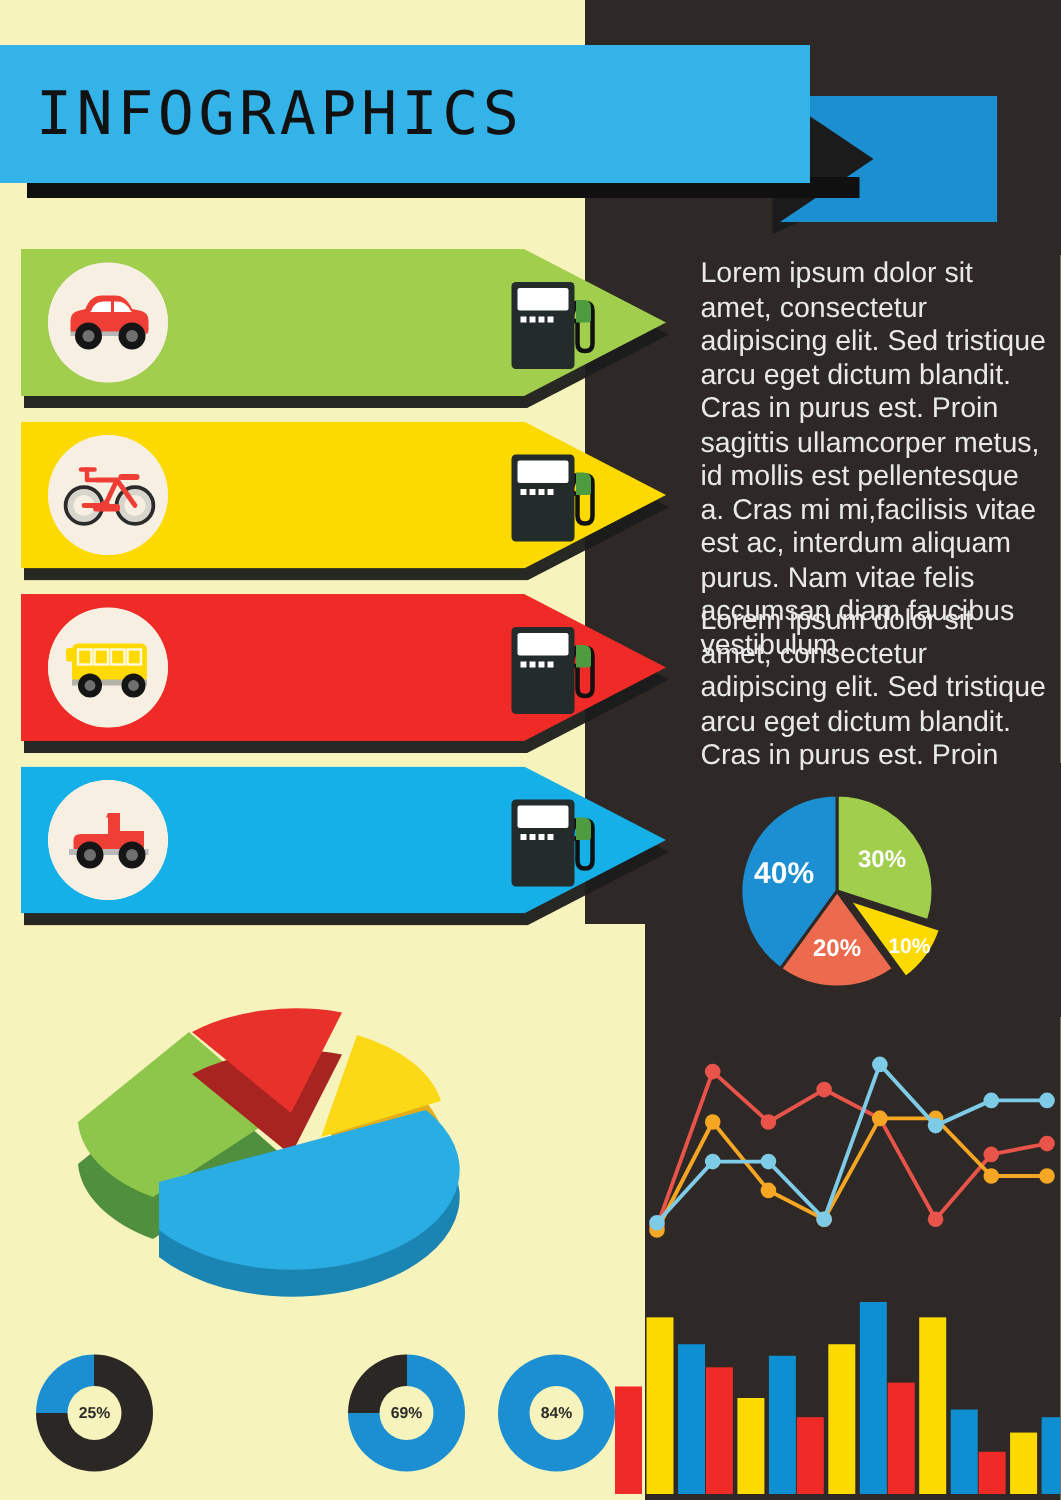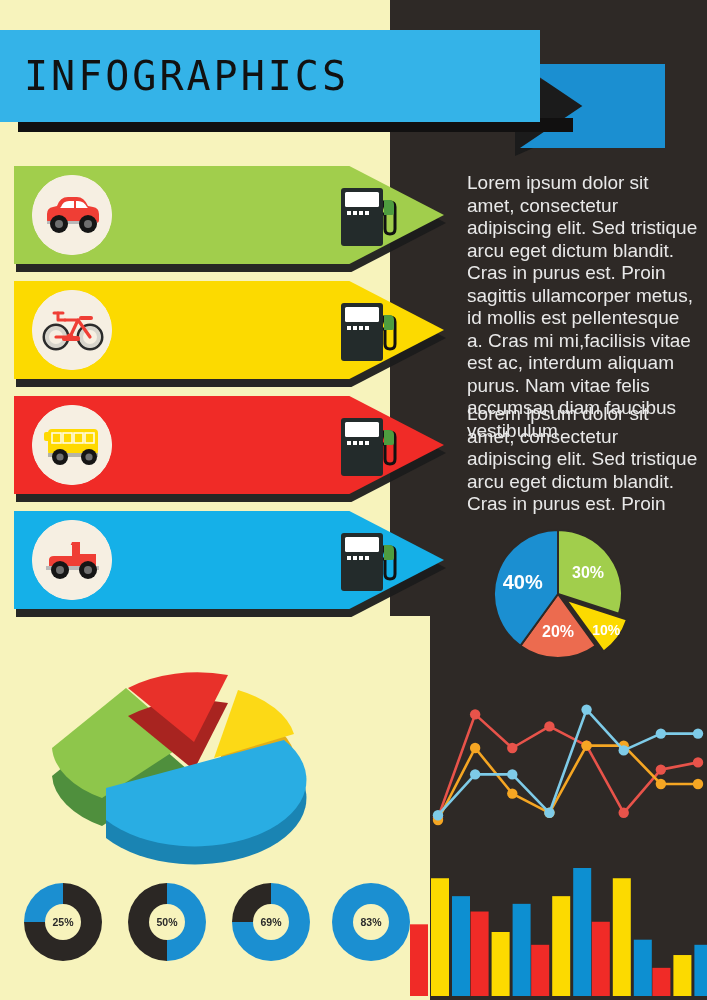--- a/index.html
+++ b/index.html
@@ -71,21 +71,21 @@
   .para-1{left:467px;top:172px;}
   .para-2{left:467px;top:403px;}
 
   
   .smallpie{position:absolute;left:468px;top:524px;width:225px;height:145px;}
 
   
   .bigpie{position:absolute;left:16px;top:648px;width:356px;height:228px;}
 
   
-  .donut{position:absolute;top:883px;width:78px;height:78px;border-radius:50%;text-decoration:underline;}
+  .donut{position:absolute;top:903px;width:78px;height:78px;border-radius:50%;text-decoration:underline;}
   .donut .hole{
     position:absolute;left:21px;top:21px;width:36px;height:36px;border-radius:50%;
     background:#f7f3bc;display:flex;align-items:center;justify-content:center;
     font-size:10.5px;font-weight:bold;color:#2b2b2b;
     font-family:"Liberation Sans",sans-serif;
   }
   .d1{left:24px;} .d2{left:128px;} .d3{left:232px;} .d4{left:332px;}
 
   
   .linechart{position:absolute;left:432px;top:692px;width:272px;height:136px;}
@@ -279,28 +279,25 @@
       <g>
         <path d="M90 158 L268 110 A104 62 0 0 1 90 190 Z" fill="#1a84b3"></path>
         <path d="M90 140 L268 92 A104 62 0 0 1 90 172 Z" fill="#29ade3"></path>
       </g>
     </svg>
   </div>
 
   <div class="donut d1" style="background: conic-gradient(from -90deg, rgb(27, 143, 209) 0deg, rgb(27, 143, 209) 90deg, rgb(43, 39, 36) 90deg, rgb(43, 39, 36) 360deg);">
     <div class="hole">25%</div>
   </div>
-  <div class="donut d2" style="background: conic-gradient(rgb(27, 143, 209) 0deg, rgb(27, 143, 209) 180deg, rgb(43, 39, 36) 180deg, rgb(43, 39, 36) 360deg);">
-    <div class="hole">50%</div>
-  </div>
   <div class="donut d3" style="background: conic-gradient(rgb(27, 143, 209) 0deg, rgb(27, 143, 209) 270deg, rgb(43, 39, 36) 270deg, rgb(43, 39, 36) 360deg);">
     <div class="hole">69%</div>
   </div>
   <div class="donut d4" style="background: conic-gradient(rgb(27, 143, 209) 0deg, rgb(27, 143, 209) 360deg, rgb(43, 39, 36) 360deg, rgb(43, 39, 36) 360deg);">
-    <div class="hole">83%</div>
+    <div class="hole">84%</div>
   </div>
 
   <div class="linechart">
     <svg viewBox="0 0 272 136" width="272" height="136">
       <g id="line-chart-series">
           <polyline points="6,125.6 43.142857142857146,22.400000000000006 80.28571428571429,56 117.42857142857143,34.39999999999999 154.57142857142858,53.599999999999994 191.71428571428572,120.8 228.85714285714286,77.6 266,70.4" fill="none" stroke="#e8534a" stroke-width="2.6" stroke-linejoin="round"></polyline>
           <circle cx="6" cy="125.6" r="5.2" fill="#e8534a"></circle>
           <circle cx="43.142857142857146" cy="22.400000000000006" r="5.2" fill="#e8534a"></circle>
           <circle cx="80.28571428571429" cy="56" r="5.2" fill="#e8534a"></circle>
           <circle cx="117.42857142857143" cy="34.39999999999999" r="5.2" fill="#e8534a"></circle>

